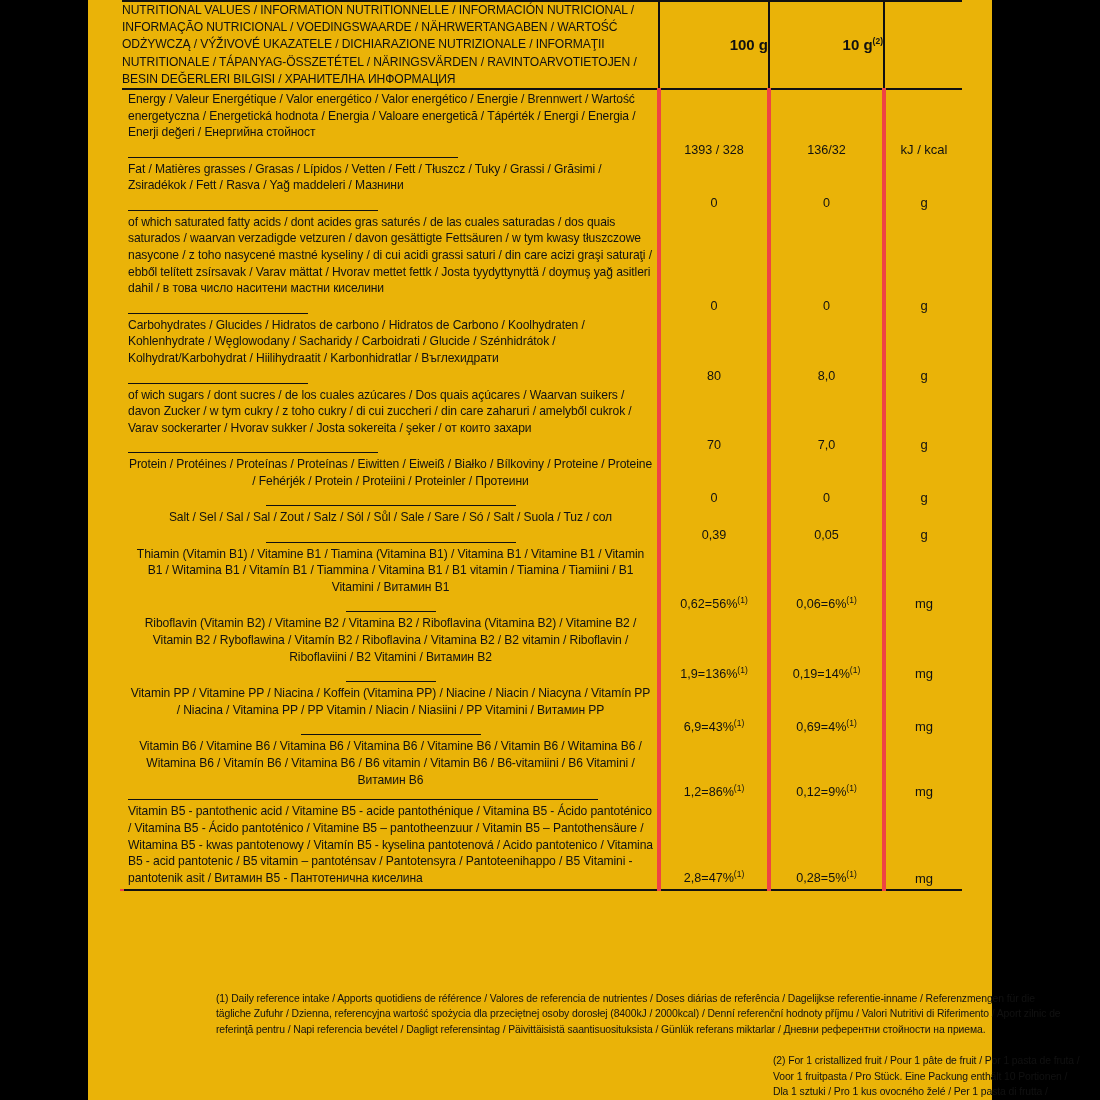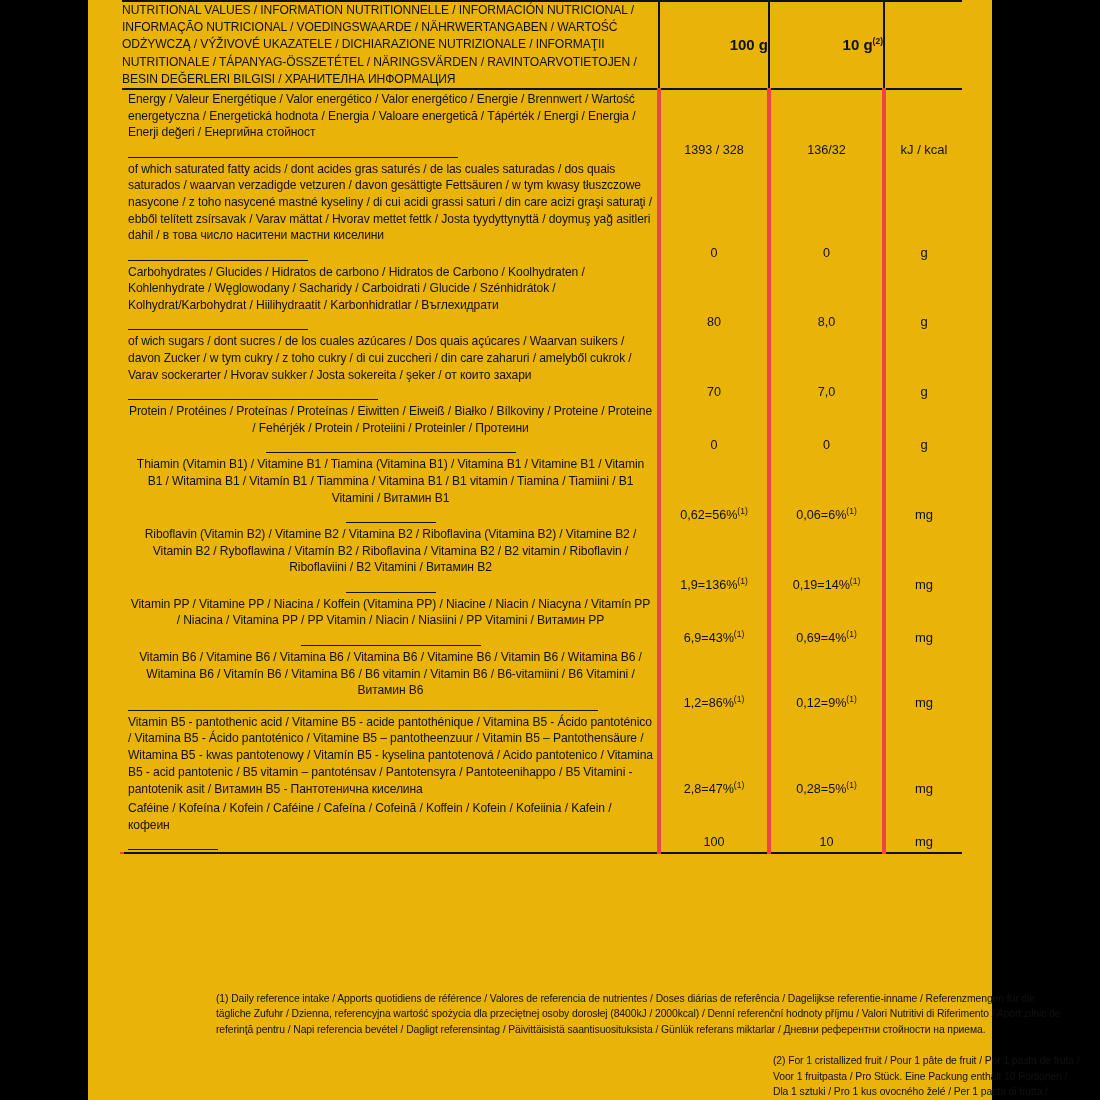--- a/index.html
+++ b/index.html
@@ -173,20 +173,28 @@
 
         <tr class="datarow">
           <td class="namecell">
             <span class="name-line">Energy / Valeur Energétique / Valor energético / Valor energético / Energie / Brennwert / Wartość energetyczna / Energetická hodnota / Energia / Valoare energetică / Tápérték / Energi / Energia / Enerji değeri / Енергийна стойност</span><span class="underline-tail w-xl"></span>
           </td>
           <td class="valcell">1393 / 328</td>
           <td class="valcell">136/32</td>
           <td class="unitcell">kJ / kcal</td>
         </tr>
 
+        <tr class="datarow">
+          <td class="namecell">
+            <span class="name-line">Fat / Matières grasses / Grasas / Lípidos / Vetten / Fett / Tłuszcz / Tuky / Grassi / Grăsimi / Zsiradékok / Fett / Rasva / Yağ maddeleri / Мазнини</span><span class="underline-tail w-long"></span>
+          </td>
+          <td class="valcell">0</td>
+          <td class="valcell">0</td>
+          <td class="unitcell">g</td>
+        </tr>
 
         <tr class="datarow">
           <td class="namecell">
             <span class="name-line">of which saturated fatty acids / dont acides gras saturés / de las cuales saturadas / dos quais saturados / waarvan verzadigde vetzuren / davon gesättigte Fettsäuren / w tym kwasy tłuszczowe nasycone / z toho nasycené mastné kyseliny / di cui acidi grassi saturi / din care acizi graşi saturaţi / ebből telített zsírsavak / Varav mättat / Hvorav mettet fettk / Josta tyydyttynyttä / doymuş yağ asitleri dahil / в това число наситени мастни киселини</span><span class="underline-tail w-mid"></span>
           </td>
           <td class="valcell">0</td>
           <td class="valcell">0</td>
           <td class="unitcell">g</td>
         </tr>
 
@@ -210,20 +218,28 @@
 
         <tr class="datarow">
           <td class="namecell center-block">
             <span class="name-line">Protein / Protéines / Proteínas / Proteínas / Eiwitten / Eiweiß / Białko / Bílkoviny / Proteine / Proteine / Fehérjék / Protein / Proteiini / Proteinler / Протеини</span><span class="underline-tail w-long"></span>
           </td>
           <td class="valcell">0</td>
           <td class="valcell">0</td>
           <td class="unitcell">g</td>
         </tr>
 
+        <tr class="datarow">
+          <td class="namecell center-block">
+            <span class="name-line">Salt / Sel / Sal / Sal / Zout / Salz / Sól / Sůl / Sale / Sare / Só / Salt / Suola / Tuz / сол</span><span class="underline-tail w-long"></span>
+          </td>
+          <td class="valcell">0,39</td>
+          <td class="valcell">0,05</td>
+          <td class="unitcell">g</td>
+        </tr>
 
         <tr class="datarow">
           <td class="namecell center-block">
             <span class="name-line">Thiamin (Vitamin B1) / Vitamine B1 / Tiamina (Vitamina B1) / Vitamina B1 / Vitamine B1 / Vitamin B1 / Witamina B1 / Vitamín B1 / Tiammina / Vitamina B1 / B1 vitamin / Tiamina / Tiamiini / B1 Vitamini / Витамин B1</span><span class="underline-tail w-short"></span>
           </td>
           <td class="valcell"><span>0,62=56%</span><span class="sup">(1)</span></td>
           <td class="valcell"><span>0,06=6%</span><span class="sup">(1)</span></td>
           <td class="unitcell">mg</td>
         </tr>
 
@@ -257,28 +273,20 @@
 
         <tr class="datarow">
           <td class="namecell">
             <span class="name-line">Vitamin B5 - pantothenic acid / Vitamine B5 - acide pantothénique / Vitamina B5 - Ácido pantoténico / Vitamina B5 - Ácido pantoténico / Vitamine B5 – pantotheenzuur / Vitamin B5 – Pantothensäure / Witamina B5 - kwas pantotenowy / Vitamín B5 - kyselina pantotenová / Acido pantotenico / Vitamina B5 - acid pantotenic / B5 vitamin – pantoténsav / Pantotensyra / Pantoteenihappo / B5 Vitamini - pantotenik asit / Витамин B5 - Пантотенична киселина</span>
           </td>
           <td class="valcell"><span>2,8=47%</span><span class="sup">(1)</span></td>
           <td class="valcell"><span>0,28=5%</span><span class="sup">(1)</span></td>
           <td class="unitcell">mg</td>
         </tr>
 
-        <tr class="datarow">
-          <td class="namecell">
-            <span class="name-line">Caféine / Kofeína / Kofein / Caféine / Cafeína / Cofeină / Koffein / Kofein / Kofeiinia / Kafein / кофеин</span><span class="underline-tail w-short"></span>
-          </td>
-          <td class="valcell">100</td>
-          <td class="valcell">10</td>
-          <td class="unitcell">mg</td>
-        </tr>
 
         <tr class="bottom-border">
           <td></td>
           <td></td>
           <td></td>
           <td class="unitcell"></td>
         </tr>
       </tbody>
     </table>
   </div>

